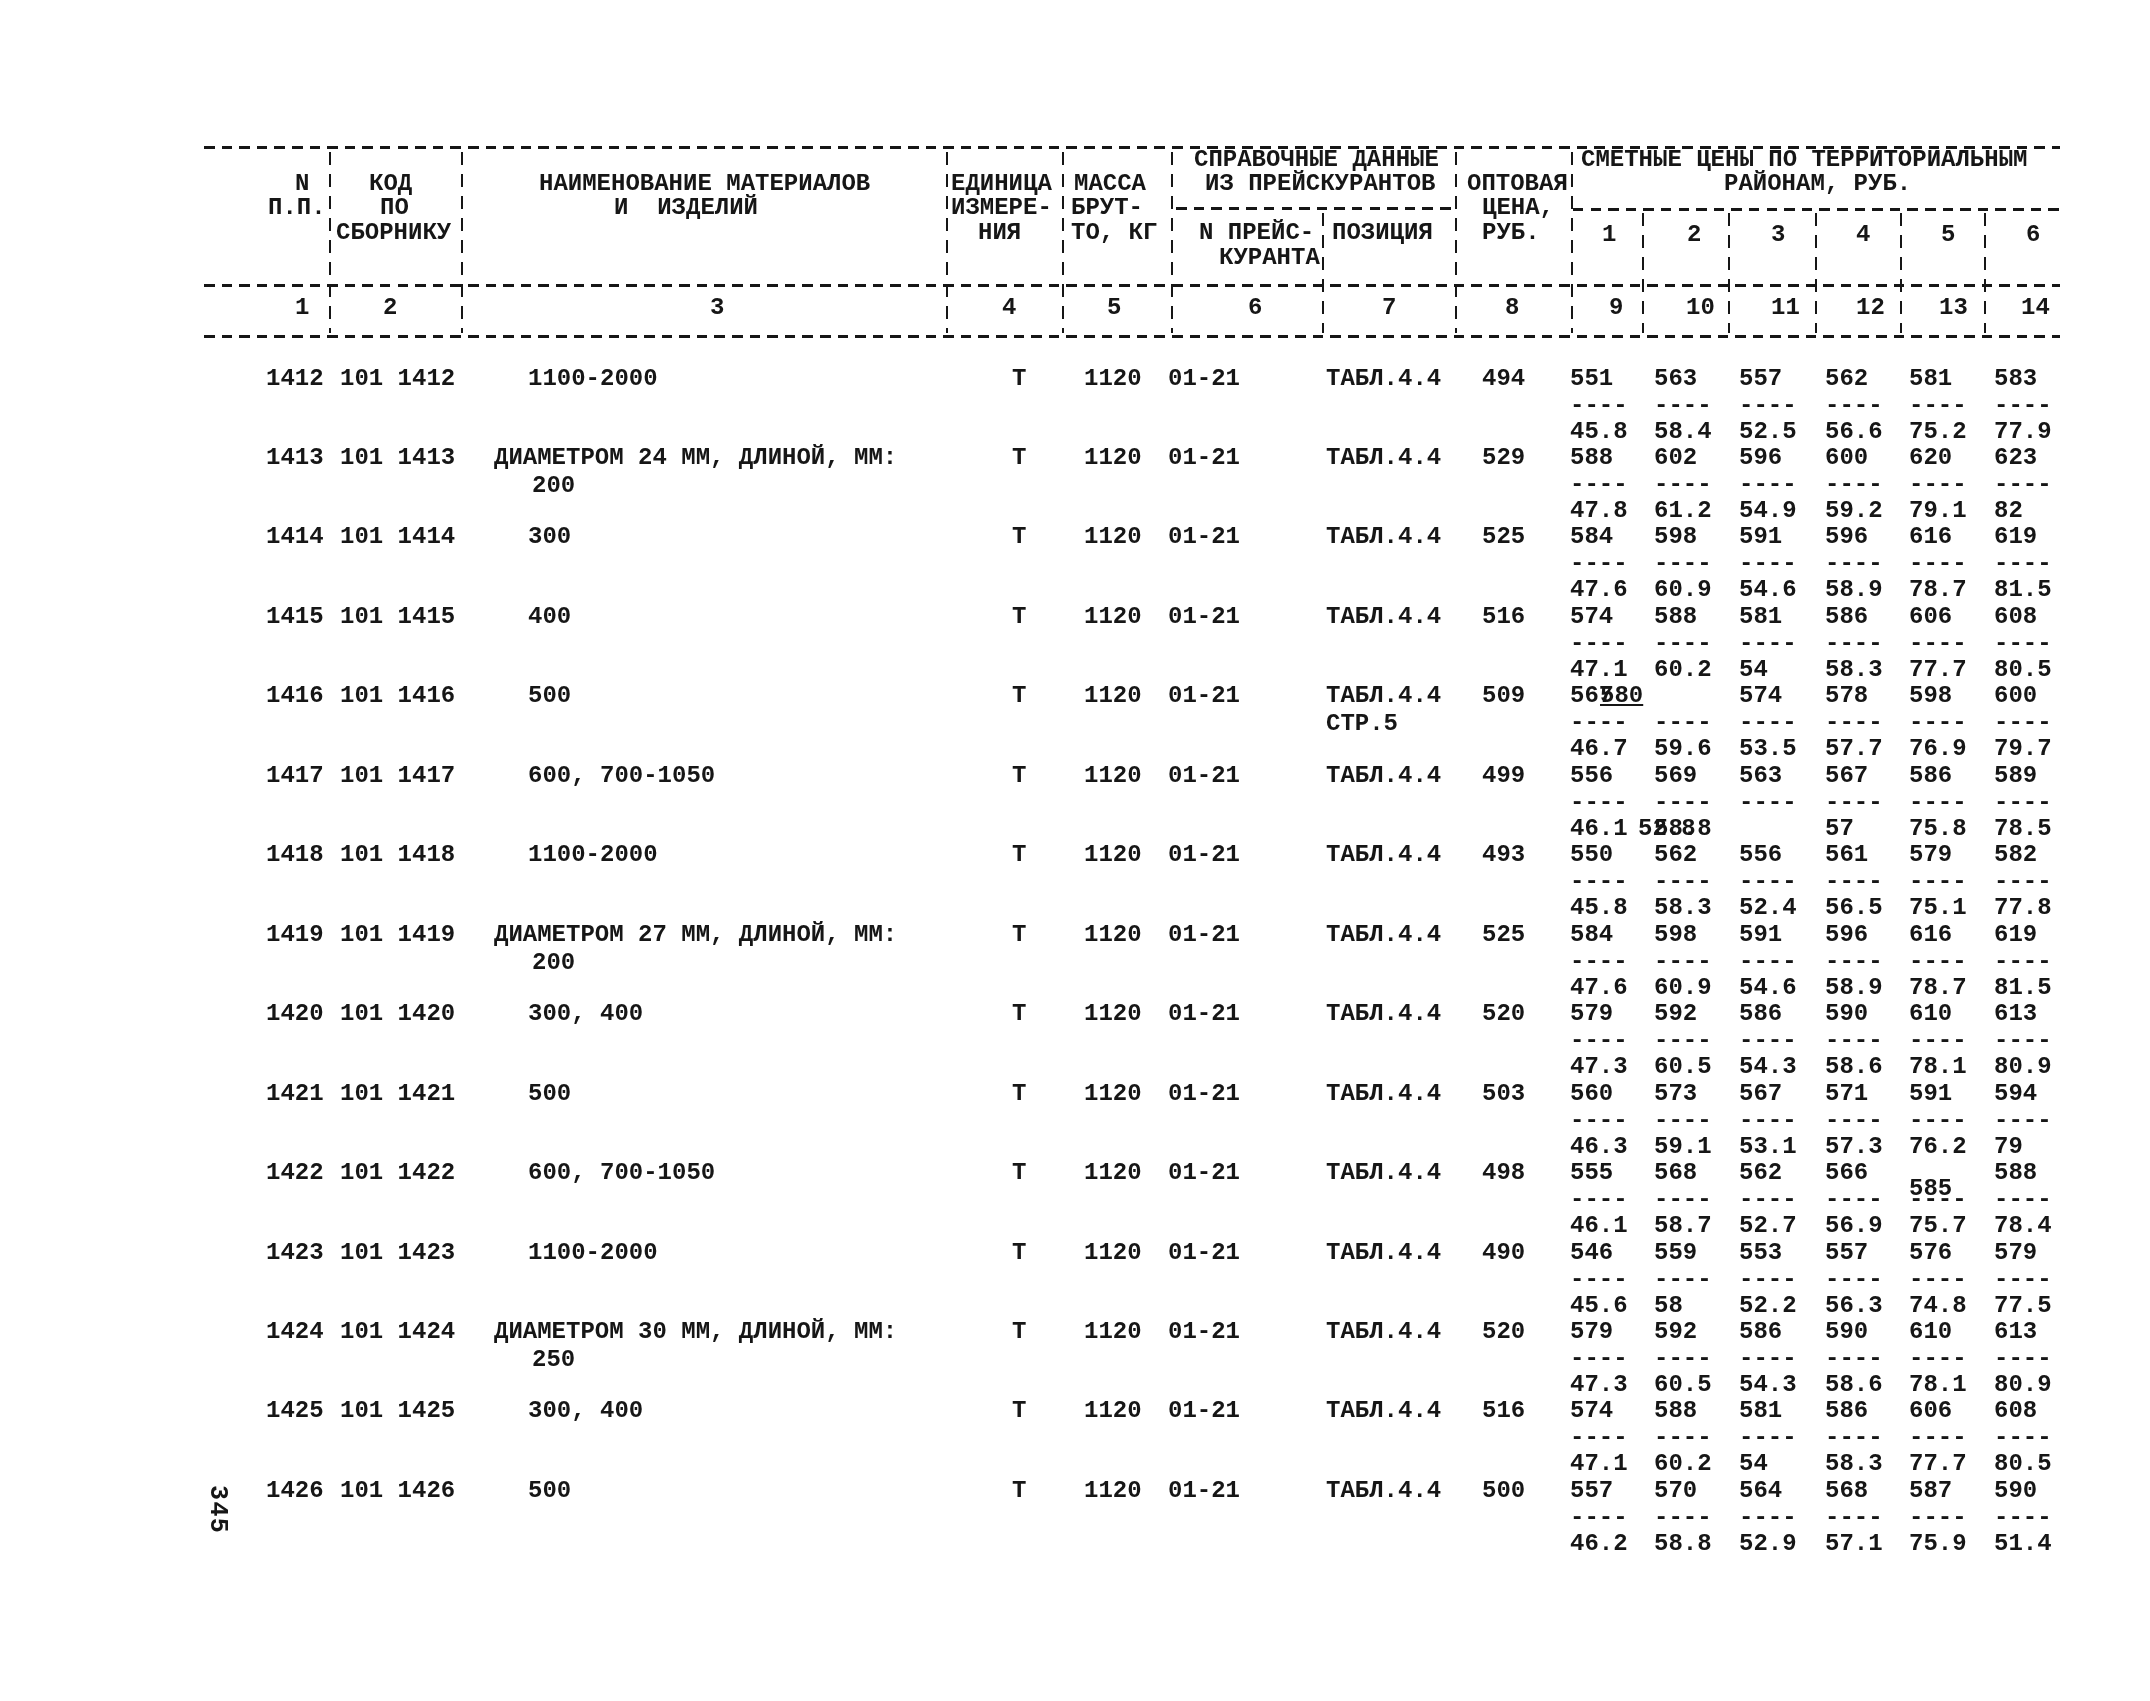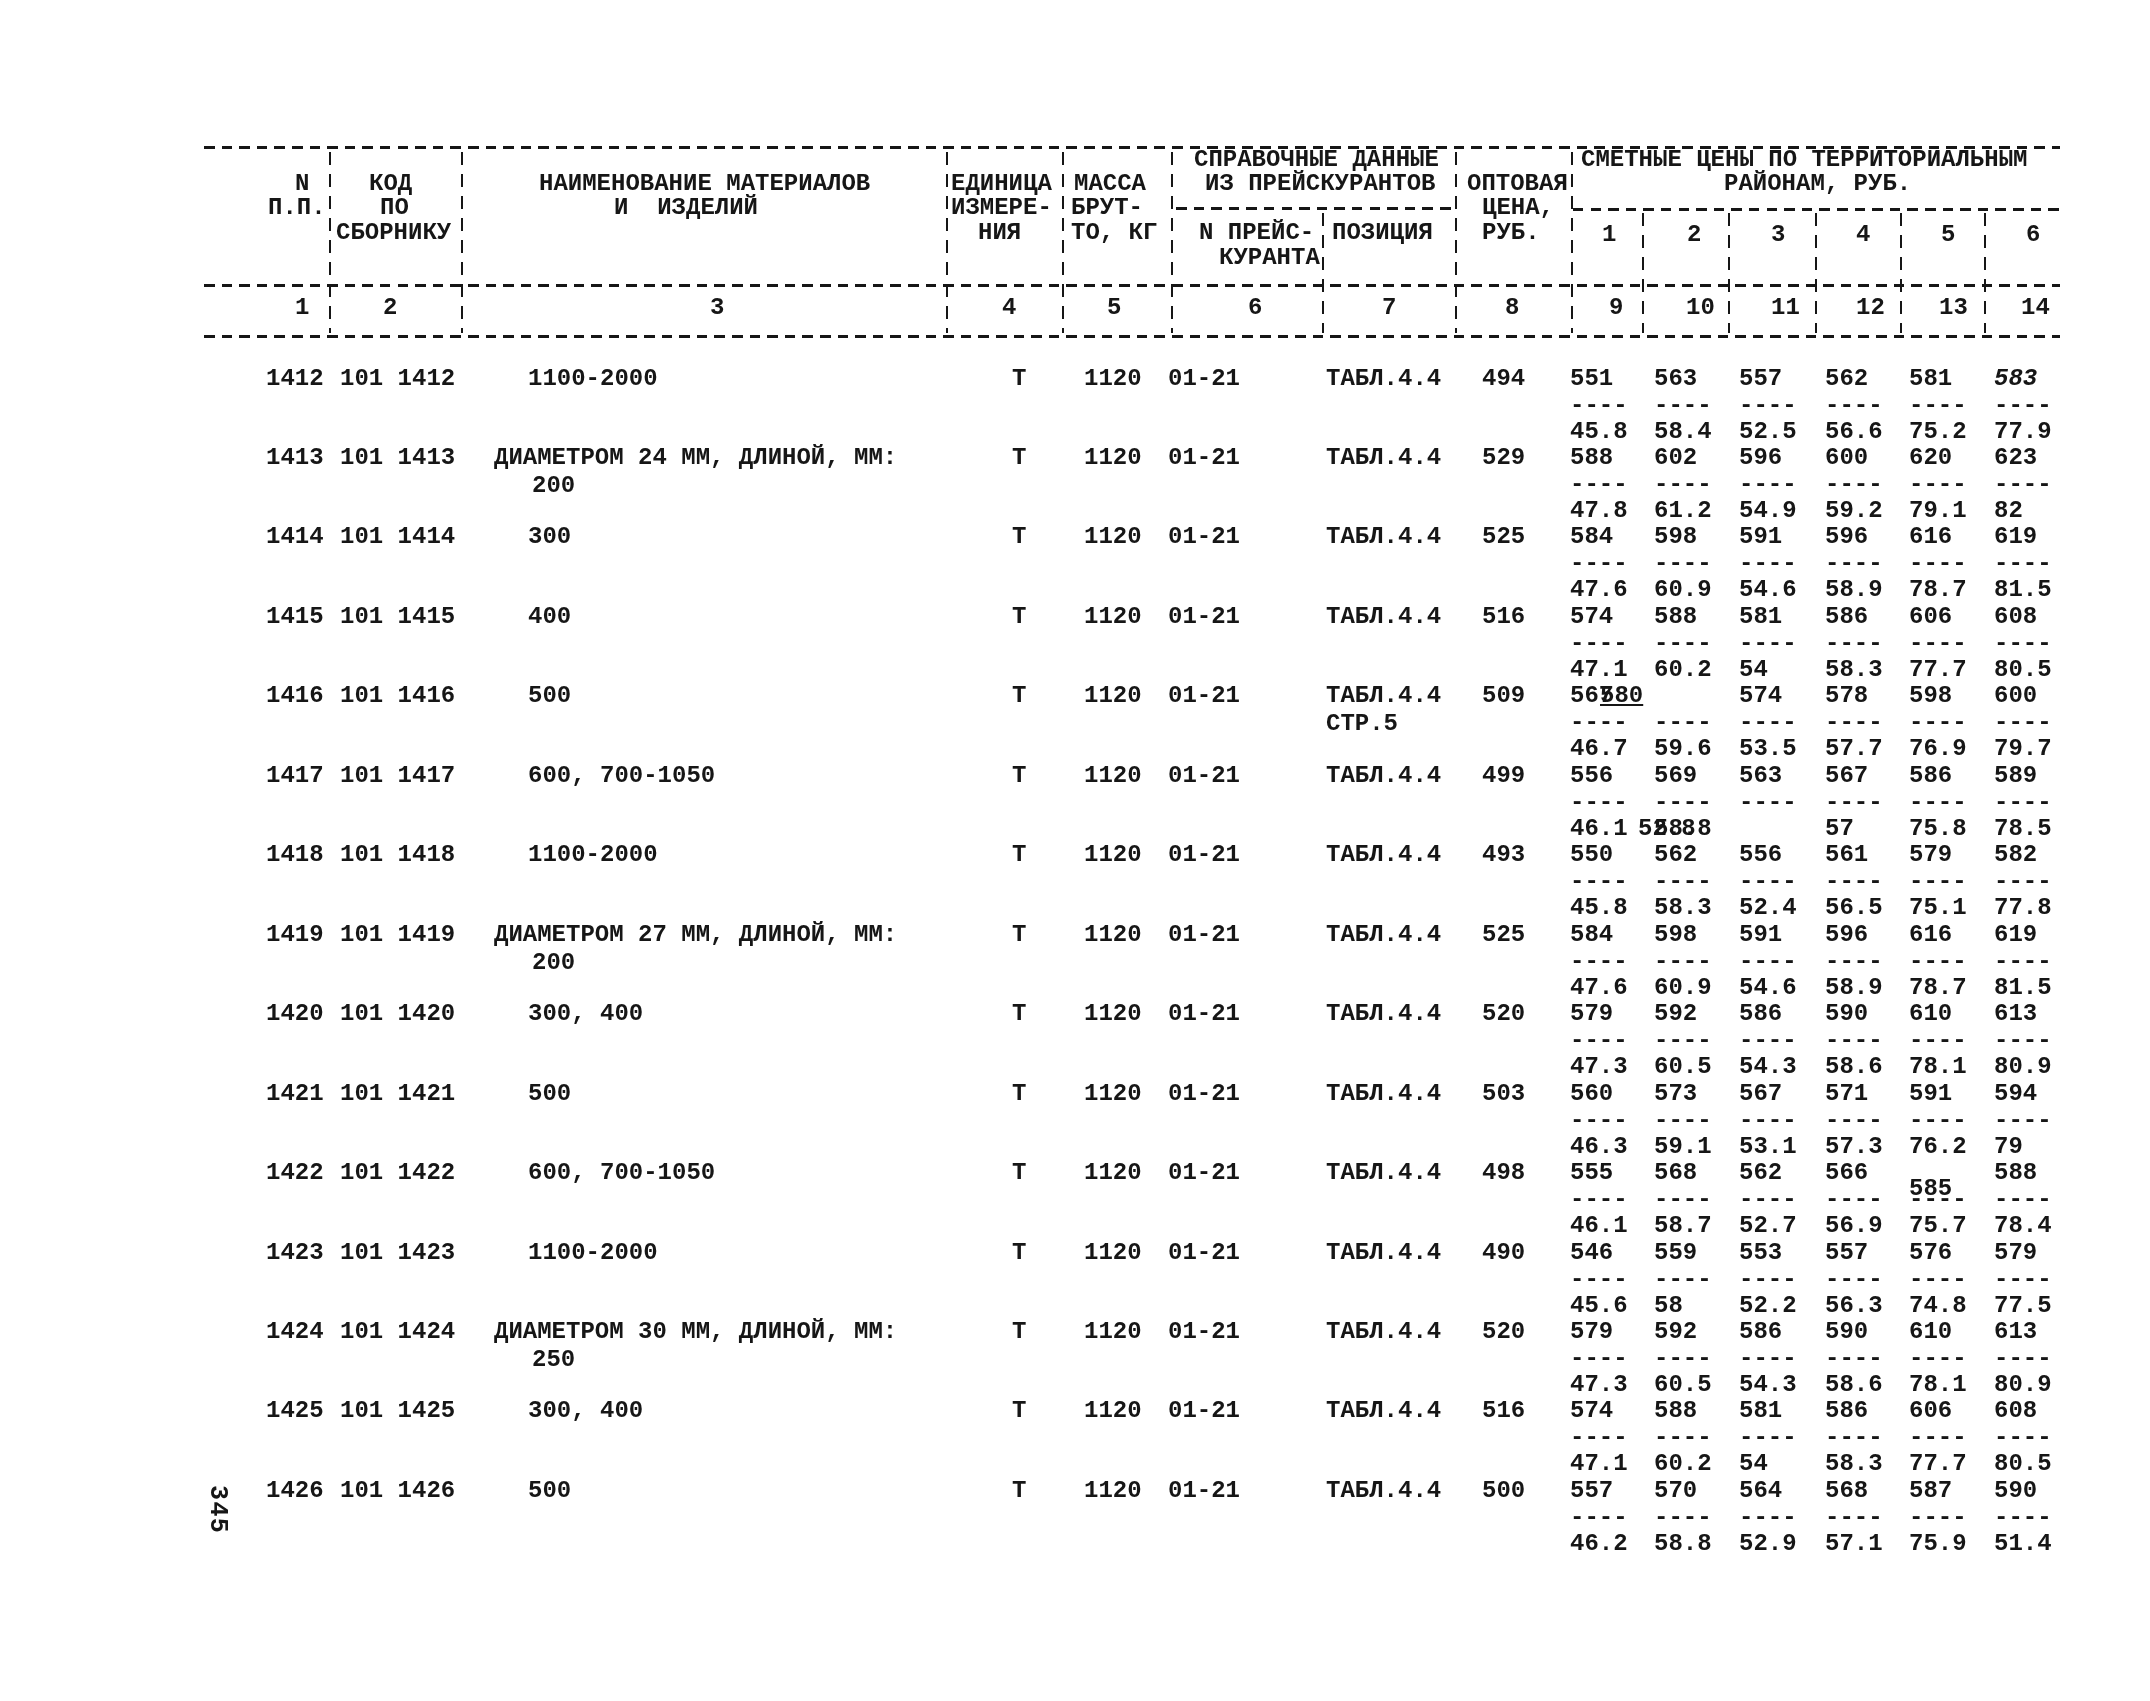--- a/index.html
+++ b/index.html
@@ -113,21 +113,21 @@
         <div class="cell" style="left: 1654px; top: 53px;">58.4</div>
         <div class="cell" style="left: 1739px; top: 0px;">557</div>
         <div class="cell" style="left: 1739px; top: 27px;">----</div>
         <div class="cell" style="left: 1739px; top: 53px;">52.5</div>
         <div class="cell" style="left: 1825px; top: 0px;">562</div>
         <div class="cell" style="left: 1825px; top: 27px;">----</div>
         <div class="cell" style="left: 1825px; top: 53px;">56.6</div>
         <div class="cell" style="left: 1909px; top: 0px;">581</div>
         <div class="cell" style="left: 1909px; top: 27px;">----</div>
         <div class="cell" style="left: 1909px; top: 53px;">75.2</div>
-        <div class="cell" style="left: 1994px; top: 0px; font-style: italic;">583</div>
+        <div class="cell" style="left: 1994px; top: 0px;">583</div>
         <div class="cell" style="left: 1994px; top: 27px;">----</div>
         <div class="cell" style="left: 1994px; top: 53px;">77.9</div>
       </div>
       <div class="row" style="top: 445px;">
         <div class="cell" style="left: 266px; top: 0px;">1413</div>
         <div class="cell" style="left: 340px; top: 0px;">101 1413</div>
         <div class="cell" style="left: 494px; top: 0px; text-align: center;">ДИАМЕТРОМ 24 ММ, ДЛИНОЙ, ММ:</div>
         <div class="cell" style="left: 532px; top: 28px;">200</div>
         <div class="cell" style="left: 1012px; top: 0px;">Т</div>
         <div class="cell" style="left: 1084px; top: 0px;">1120</div>

